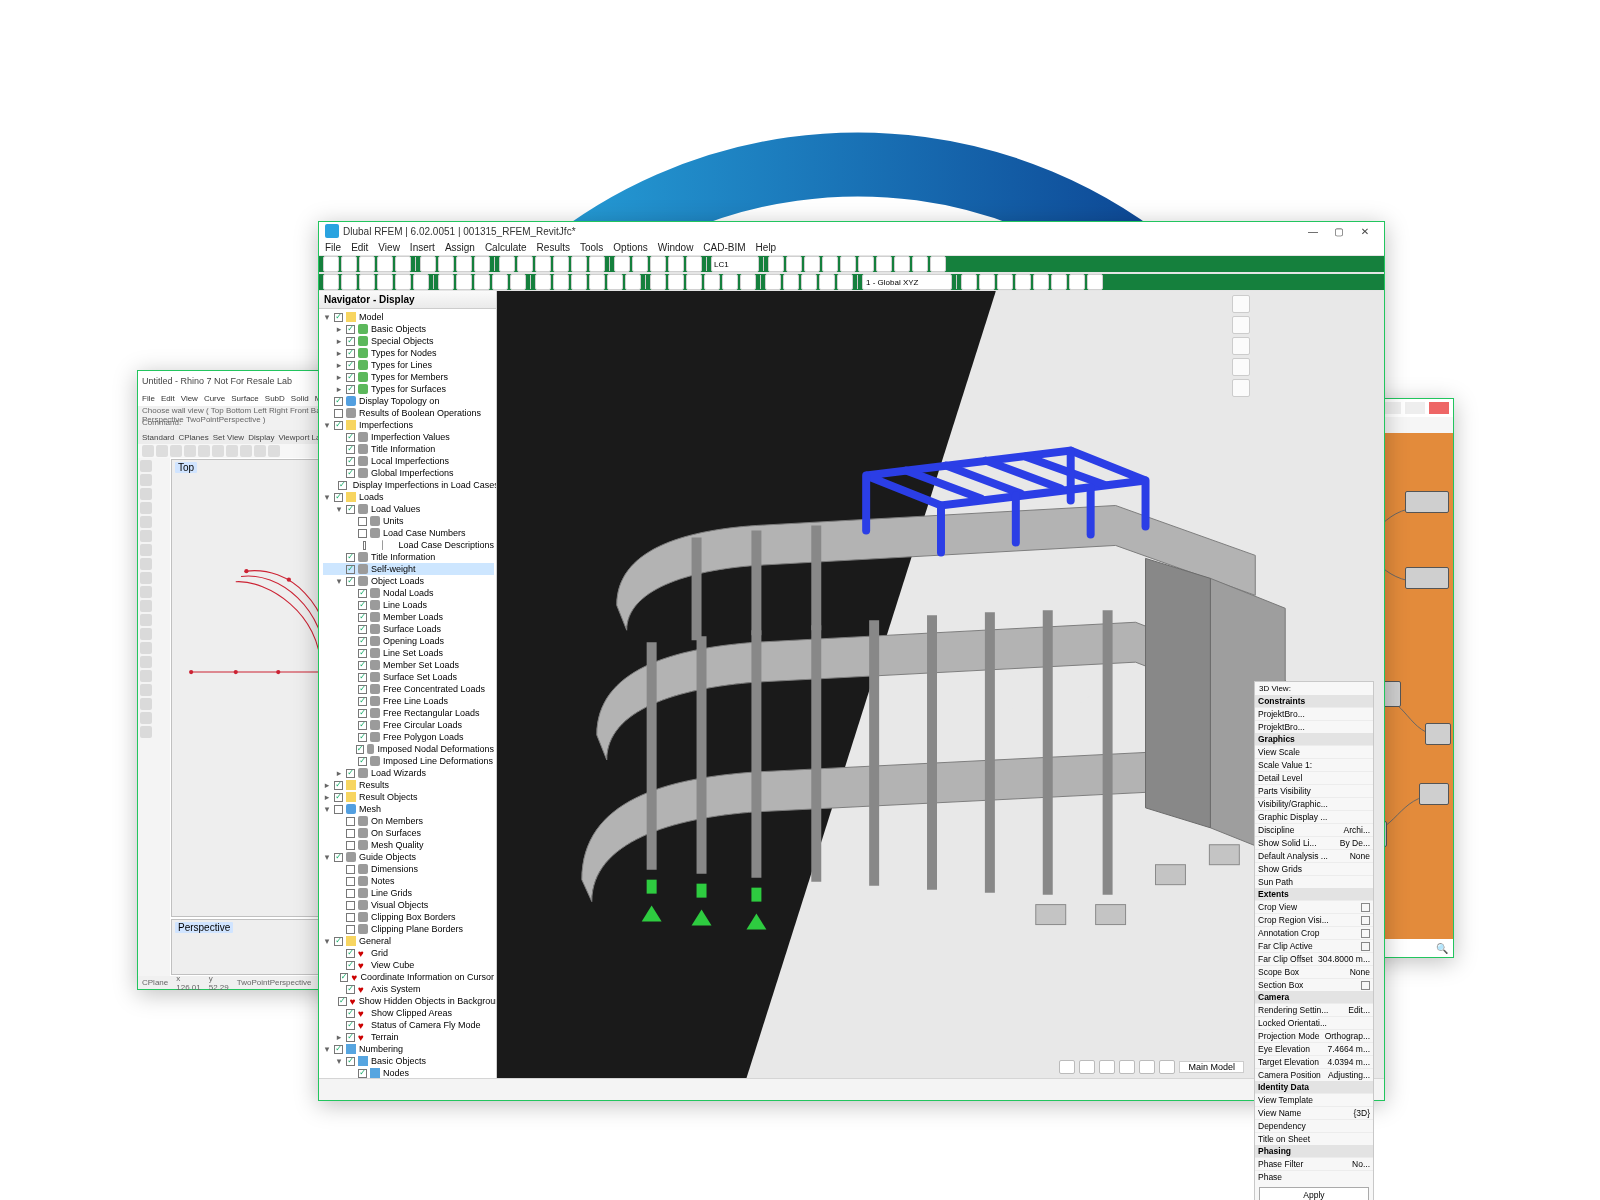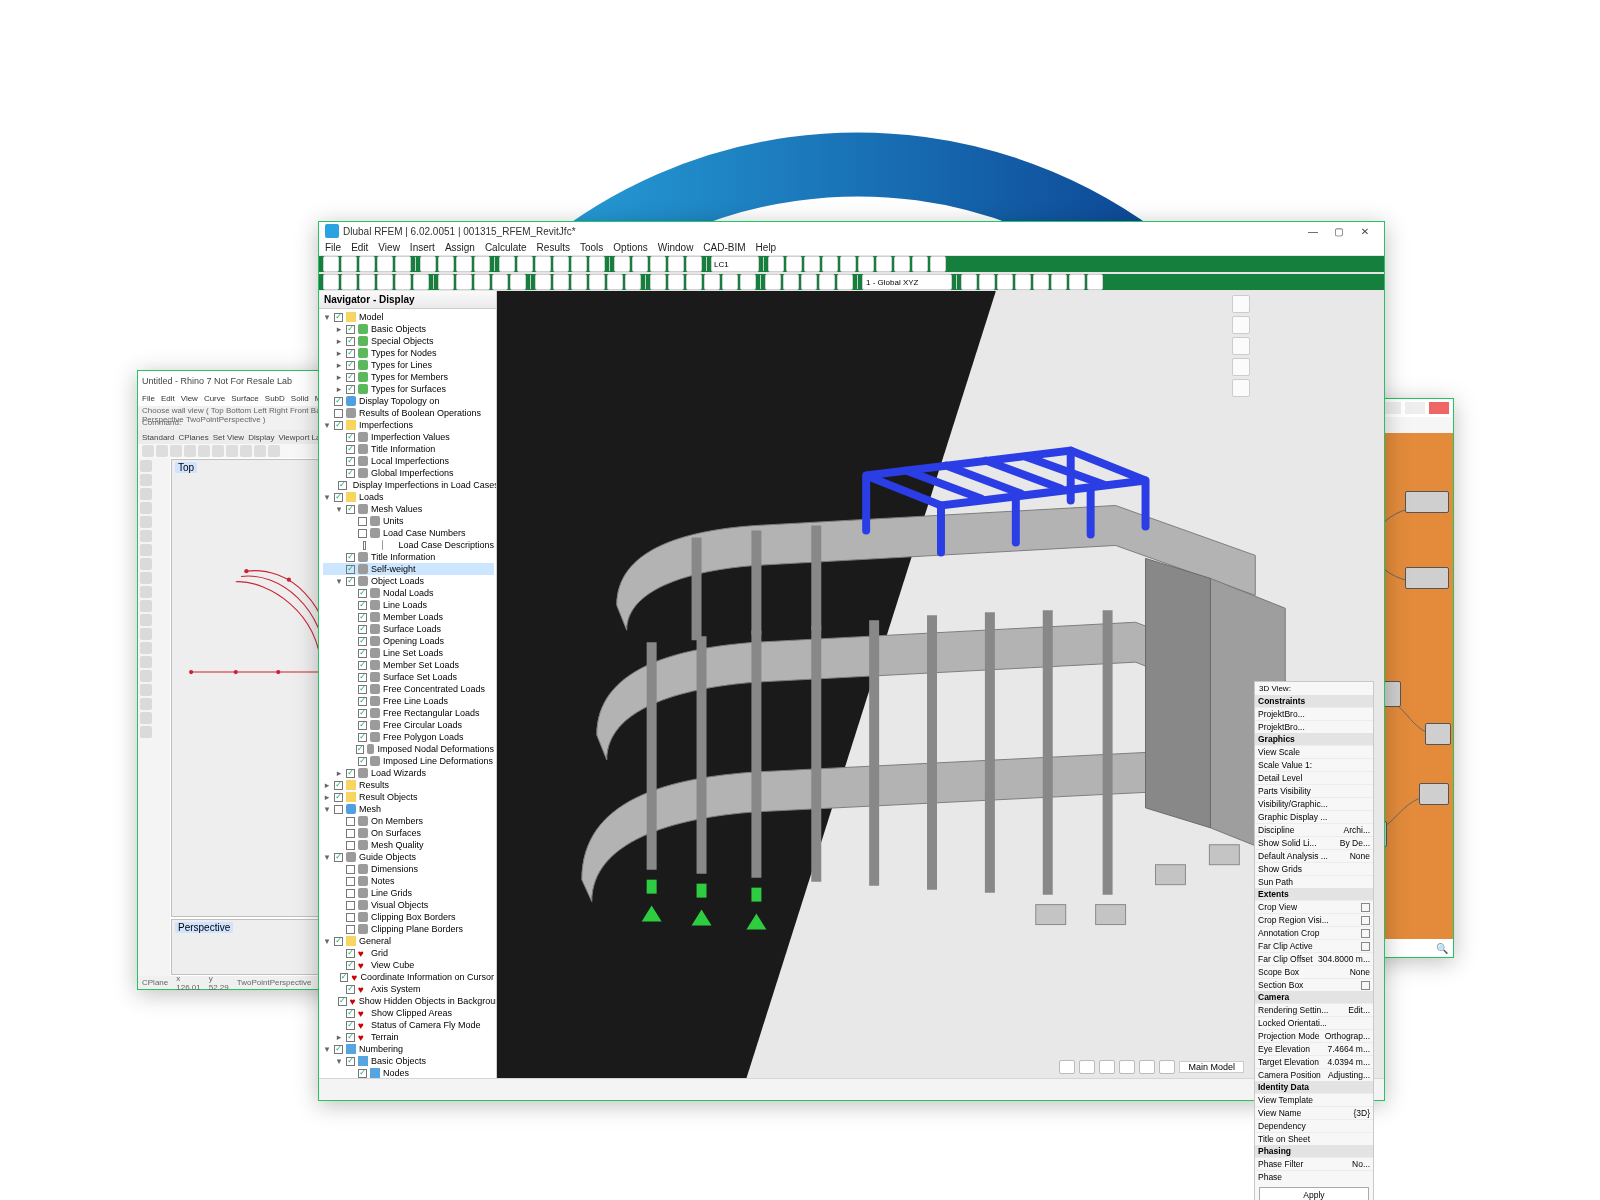--- a/index.html
+++ b/index.html
@@ -455,21 +455,21 @@
           <div class="row" style="padding-left: 0px;">
             <span class="tw">▾</span>
             <span class="cb">✓</span>
             <span class="ic fold"></span>
             <span class="lbl">Loads</span>
           </div>
           <div class="row" style="padding-left: 12px;">
             <span class="tw">▾</span>
             <span class="cb">✓</span>
             <span class="ic grey"></span>
-            <span class="lbl">Mesh Values</span>
+            <span class="lbl">Load Values</span>
           </div>
           <div class="row" style="padding-left: 24px;">
             <span class="tw"></span>
             <span class="cb"></span>
             <span class="ic grey"></span>
             <span class="lbl">Units</span>
           </div>
           <div class="row" style="padding-left: 24px;">
             <span class="tw"></span>
             <span class="cb"></span>

